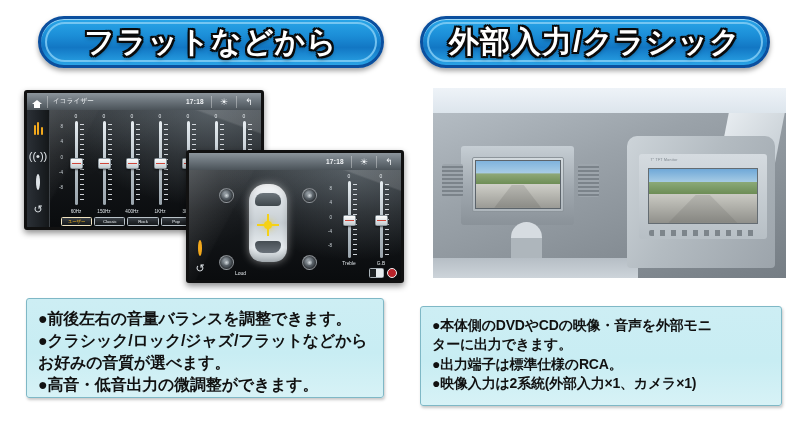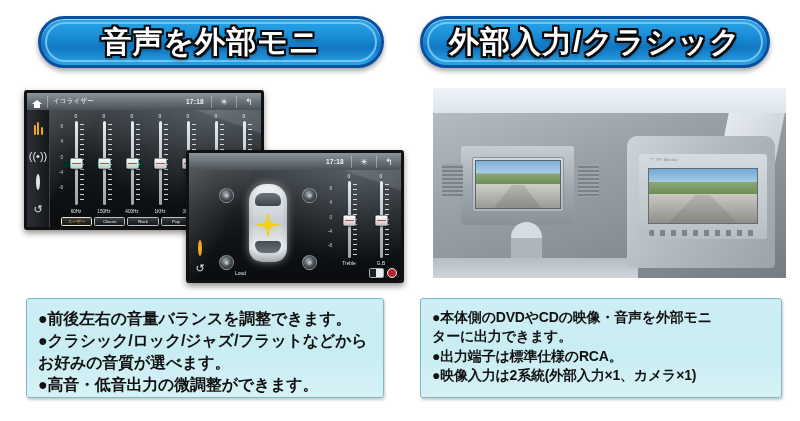--- a/index.html
+++ b/index.html
@@ -261,34 +261,34 @@
   
   .panel {
     position:absolute;
     background: linear-gradient(to bottom, #cdeef4 0%, #c8edf3 55%, #d7f2f6 100%);
     border: 1px solid #7fb8c6;
     border-radius: 3px;
     box-shadow: 1px 2px 3px rgba(0,0,0,0.22);
     padding: 9px 10px 8px 11px;
   }
   #panel-left  { left: 26px;  top: 298px; width: 358px; height: 100px; }
-  #panel-right { left: 420px; top: 298px; width: 362px; height: 100px; }
+  #panel-right { left: 420px; top: 306px; width: 362px; height: 100px; }
   .panel p {
     font-size: 16px; line-height: 1.38; color: #111; font-weight: bold;
     letter-spacing: -0.2px; white-space: pre-line;
   }
   #panel-right p { font-size: 14px; }
 </style>
 </head>
 <body>
 
 <div class="page">
 
   <div class="banner" id="banner-left">
-    <span class="banner-text">音声を外部モニ</span>
+    <span class="banner-text">フラットなどから</span>
   </div>
   <div class="banner" id="banner-right">
     <span class="banner-text">外部入力/クラシック</span>
   </div>
 
   <div class="screen" id="screen-eq">
     <div class="scr-body"></div>
 
     <div class="topbar">
       <div class="tb-cell tb-home">

